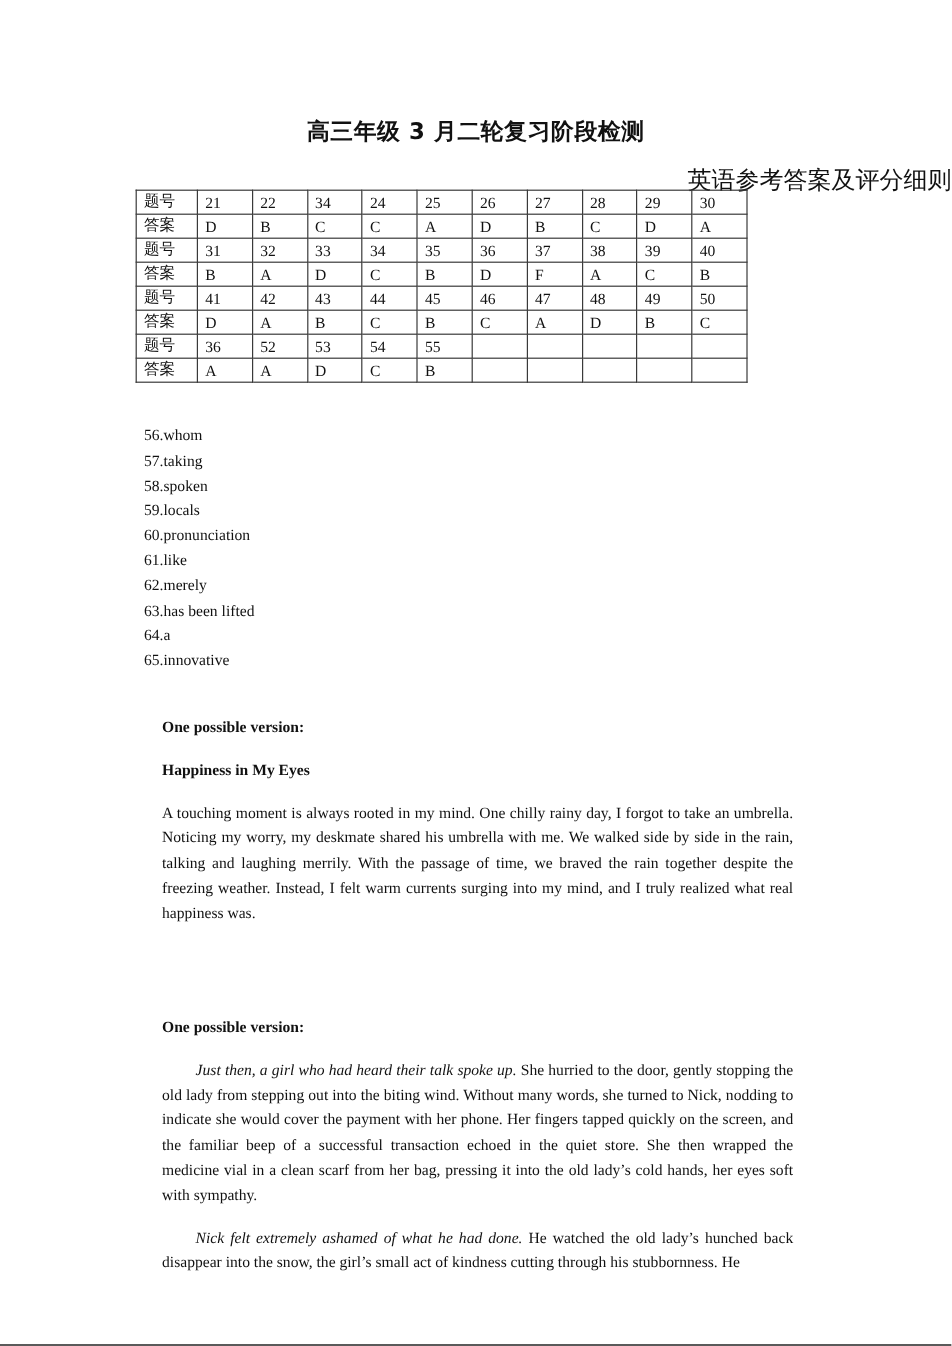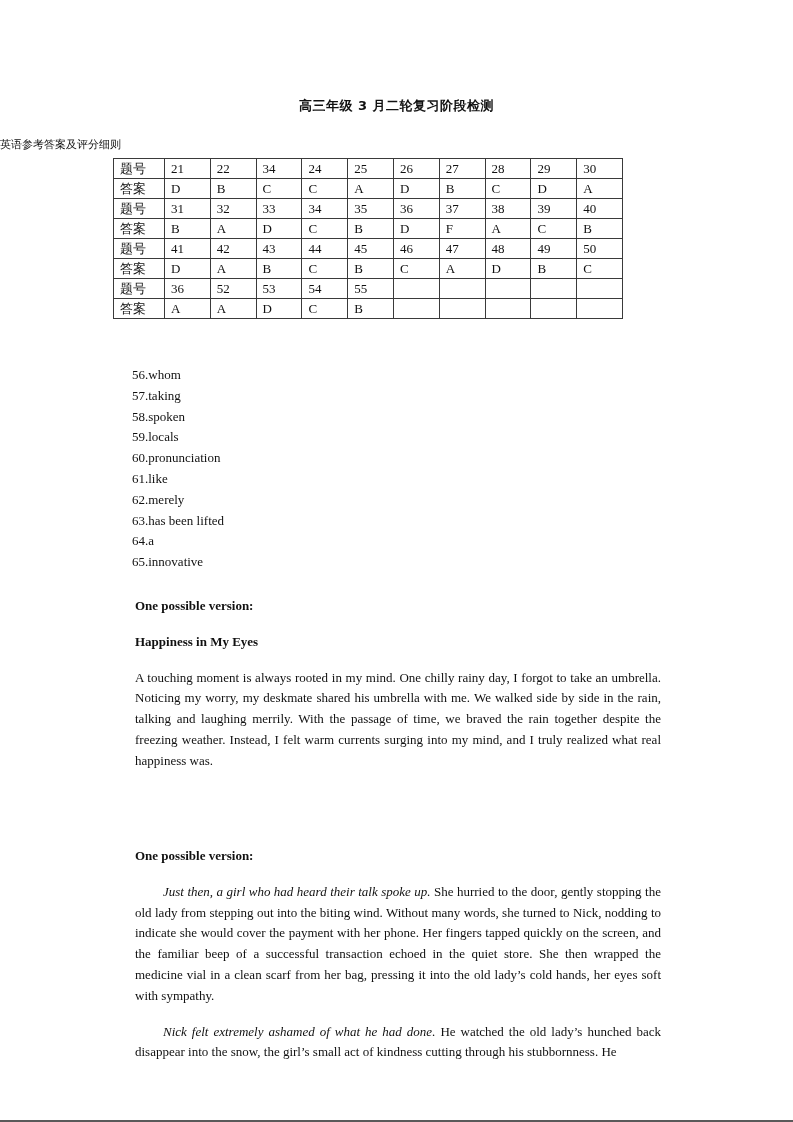--- a/index.html
+++ b/index.html
@@ -3,44 +3,44 @@
 <meta charset="utf-8">
 <style>
   html, body { margin: 0; padding: 0; background: #ffffff; }
   body {
     width: 793px; height: 1122px; position: relative; overflow: hidden;
     font-family: "Liberation Serif", "DejaVu Serif", serif;
     color: #111;
   }
   .page-title {
     position: absolute; top: 97px; left: 0; width: 793px; text-align: center;
-    font-size: 13px; font-weight: bold; letter-spacing: 0.5px;
+    font-size: 19px; font-weight: bold; letter-spacing: 0.5px;
     font-family: "DejaVu Sans", "Liberation Sans", sans-serif;
   }
   .page-subtitle {
-    position: absolute; top: 137px; left: 0; width: 793px; text-align: left;
-    font-size: 11px;
+    position: absolute; top: 137px; left: 0; width: 793px; text-align: right;
+    font-size: 20px;
     font-family: "DejaVu Sans", "Liberation Sans", sans-serif;
   }
   table.answers {
     position: absolute; top: 158px; left: 113px;
     border-collapse: collapse; table-layout: fixed;
     width: 510px;
   }
   table.answers td {
     border: 1.5px solid #3a3a3a; height: 19px; padding: 0 0 0 6px;
     font-size: 13px; line-height: 19px; vertical-align: middle;
     white-space: nowrap; overflow: hidden;
   }
   table.answers td.label {
     width: 44px; padding-left: 6px;
     font-family: "DejaVu Sans", "Liberation Sans", sans-serif; font-size: 13px;
   }
   .fill-list {
-    position: absolute; top: 353px; left: 120px; margin: 12px; padding: 0; list-style: none;
+    position: absolute; top: 353px; left: 120px; margin: 0; padding: 0; list-style: none;
   }
   .fill-list li { font-size: 13px; line-height: 20.8px; height: 20.8px; }
   .essay {
     position: absolute; left: 120px; width: 556px;
     font-size: 13px; line-height: 20.8px;
   }
   .essay p { margin: 15px; text-align: justify; }
   .heading { font-weight: bold; }
   .centered { text-align: right; font-weight: bold; }
   .indent { text-indent: 28px; }

